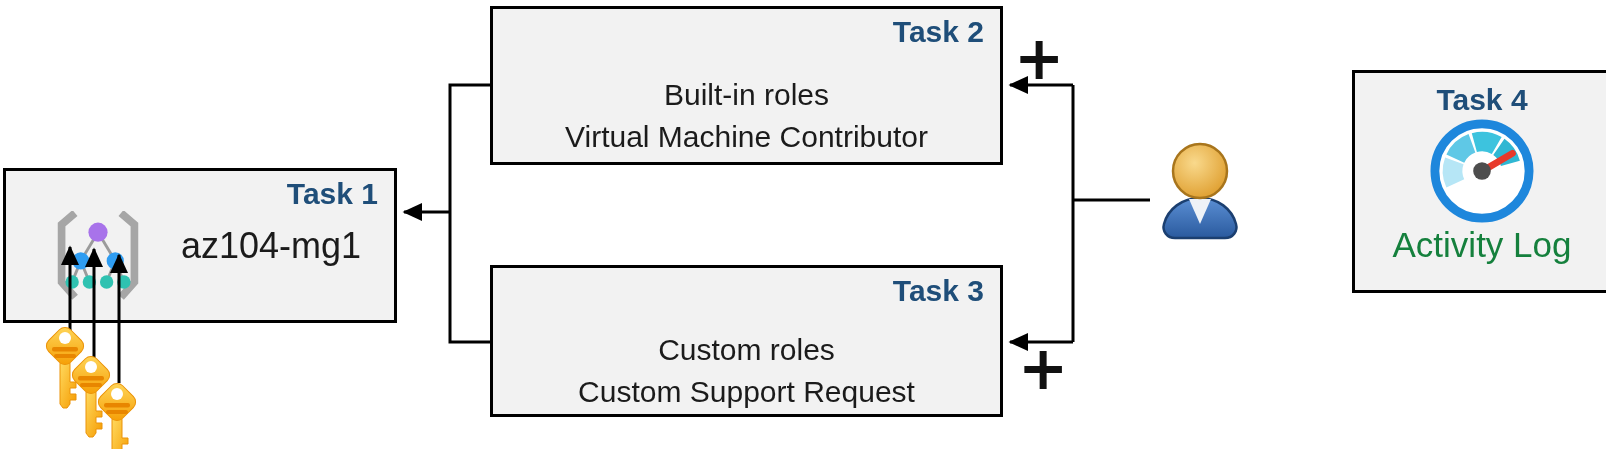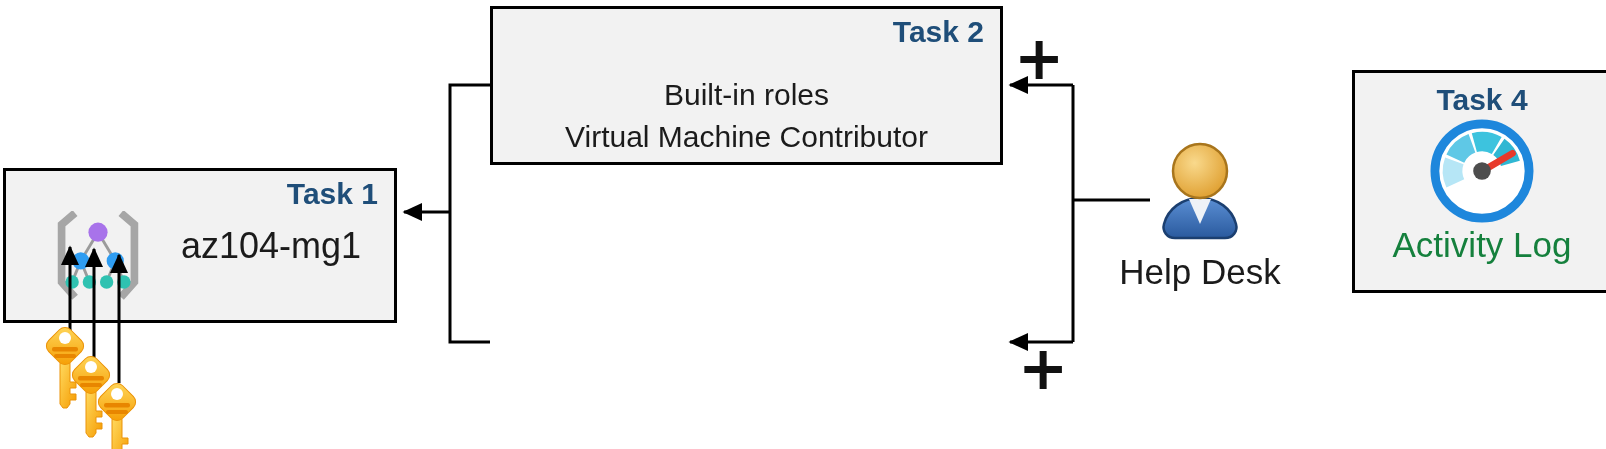--- a/index.html
+++ b/index.html
@@ -97,20 +97,27 @@
   </div>
 
   <div class="box" id="task2">
     <div class="task-label">Task 2</div>
     <div class="box-lines">
       <div>Built-in roles</div>
       <div>Virtual Machine Contributor</div>
     </div>
   </div>
 
+  <div class="box" id="task3">
+    <div class="task-label">Task 3</div>
+    <div class="box-lines">
+      <div>Custom roles</div>
+      <div>Custom Support Request</div>
+    </div>
+  </div>
 
   <div class="plus" id="plus-top">+</div>
   <div class="plus" id="plus-bottom">+</div>
 
   <svg id="keys-icon" viewBox="0 0 140 134">
     <defs>
       <linearGradient id="gold" x1="0" y1="0" x2="1" y2="1">
         <stop offset="0" stop-color="#ffd95e"></stop>
           <stop offset="1" stop-color="#f59b00"></stop>
       </linearGradient>
@@ -136,21 +143,20 @@
       <linearGradient id="bodyg" x1="0" y1="0" x2="0" y2="1">
         <stop offset="0" stop-color="#5b8fd4"></stop>
           <stop offset="1" stop-color="#2a5a9e"></stop>
       </linearGradient>
     </defs>
     <path d="M44,56 C26,56 12,67 8,82 C6,89 11,96 19,96 L69,96 C77,96 82,89 80,82 C76,67 62,56 44,56 Z" fill="url(#bodyg)" stroke="#1b3f70" stroke-width="2.5"></path>
     <path d="M33,57 L44,82 L55,57 Z" fill="#eef2f7"></path>
     <circle cx="44" cy="29" r="27" fill="url(#headg)" stroke="#a8751c" stroke-width="2.5"></circle>
   </svg>
   <div id="actor-label">
-    <div>Help Desk</div>
   </div>
 
   <div class="box" id="task4">
     <div class="t4-label">Task 4</div>
     <svg id="gauge-icon" viewBox="0 0 106 106">
       <circle cx="53" cy="53" r="48" fill="#ffffff" stroke="#1e87dc" stroke-width="9"></circle>
       <path d="M16.7,69.9 A40,40 0 0 1 15.4,39.3 L34.2,46.2 A20,20 0 0 0 34.9,61.5 Z" fill="#b6e6f6"></path>
       <path d="M16.7,36.1 A40,40 0 0 1 39.3,15.4 L46.2,34.2 A20,20 0 0 0 34.9,44.5 Z" fill="#5fc8e6"></path>
       <path d="M42.6,14.4 A40,40 0 0 1 73,18.4 L63,35.7 A20,20 0 0 0 47.8,33.7 Z" fill="#3dc3de"></path>
       <path d="M75.9,20.2 A40,40 0 0 1 91.6,42.6 L72.3,47.8 A20,20 0 0 0 64.5,36.6 Z" fill="#2fb7d3"></path>

